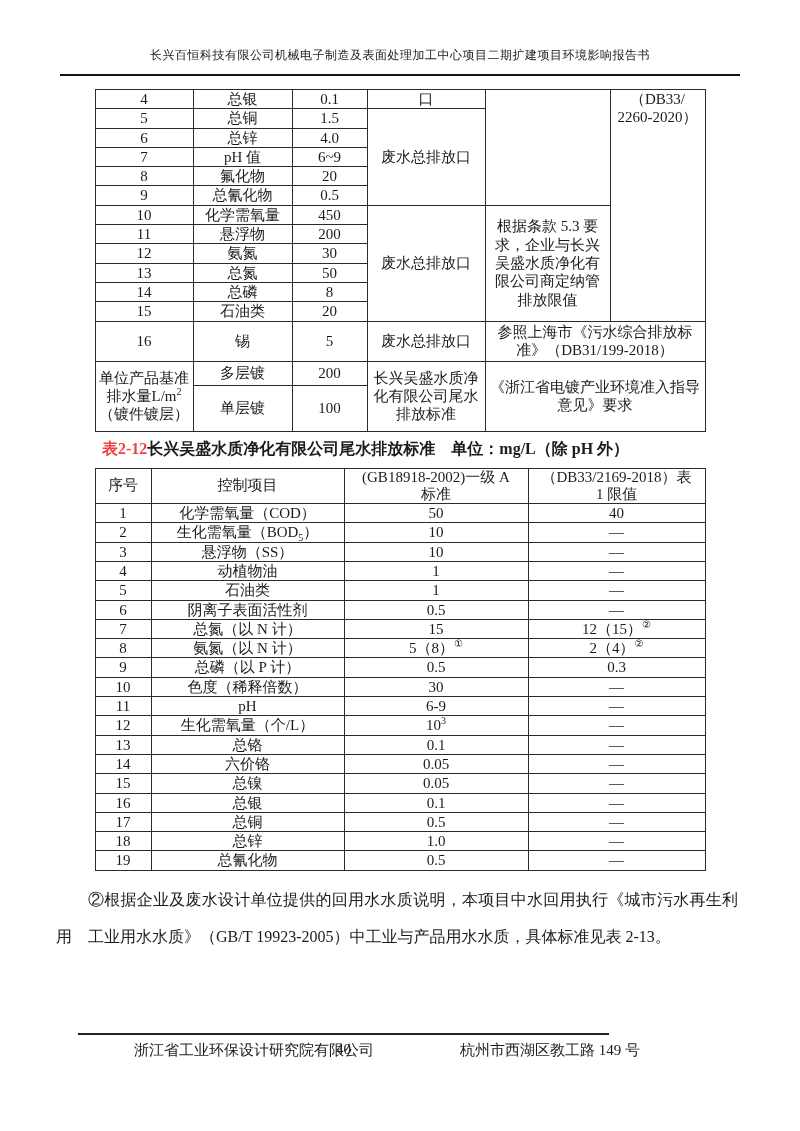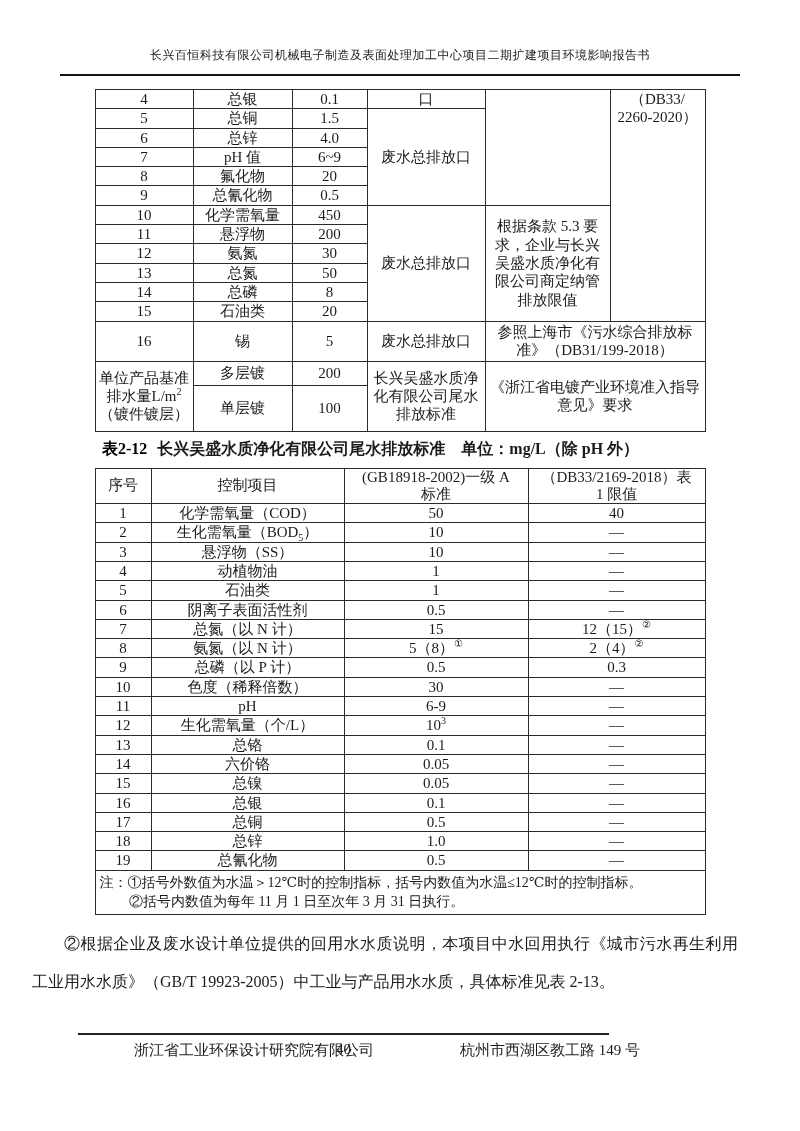--- a/index.html
+++ b/index.html
@@ -28,34 +28,34 @@
   .t1 { width:610px; margin-top:13px; }
   .t1 tr.h19 { height:19px; }
   .t1 tr.h40 { height:40px; }
   .t1 tr.h24 { height:24px; }
   .t1 tr.h46 { height:46px; }
   .t1 .vtop { vertical-align:top; padding-top:0; }
 
   
   .caption { width:610px; margin:7px auto 8px auto; font-size:16px; font-weight:bold;
              padding-left:7px; }
-  .caption .cap-label { color:#000000; margin-right:10px; }
+  .caption .cap-label { color:#ef4444; }
   .caption .cap-unit { margin-left:16px; }
 
   
   .t2 { width:610px; }
   .t2 thead tr { height:22px; }
   .t2 tbody tr { height:19px; }
   .t2 th { white-space:pre-line; line-height:1.15; }
   .t2 .note-cell { text-align:left; font-size:14px; padding:3px 4px; height:38px;
                    line-height:1.35; }
   .t2 .note-indent { padding-left:2.1em; }
 
   
-  .para { margin:10px 62px 0 32px; font-size:16px; line-height:2.32;
+  .para { margin:10px 62px 0 56px; font-size:16px; line-height:2.32;
           text-align:justify; text-indent:2em; }
 
   
   .doc-footer { position:absolute; top:1033px; left:0; width:687px; }
   .doc-footer-rule { margin:0 78px; border-top:2px solid #222; }
   .footer-row { position:relative; height:26px; margin-top:6px; font-size:15px; }
   .footer-company { position:absolute; left:134px; }
   .footer-page { position:absolute; left:50%; transform:translateX(-50%); top:0; }
   .footer-address { position:absolute; left:460px; }
 </style>
@@ -296,26 +296,20 @@
         <td>总锌</td>
         <td>1.0</td>
         <td>—</td>
       </tr>
       <tr>
         <td>19</td>
         <td>总氰化物</td>
         <td>0.5</td>
         <td>—</td>
       </tr>
-      <tr>
-        <td colspan="4" class="note-cell">
-          <div>注：①括号外数值为水温＞12℃时的控制指标，括号内数值为水温≤12℃时的控制指标。</div>
-          <div class="note-indent">②括号内数值为每年 11 月 1 日至次年 3 月 31 日执行。</div>
-        </td>
-      </tr>
     </tbody>
   </table>
 
   <p class="para">②根据企业及废水设计单位提供的回用水水质说明，本项目中水回用执行《城市污水再生利用　工业用水水质》（GB/T 19923-2005）中工业与产品用水水质，具体标准见表 2-13。</p>
 
   <div class="doc-footer">
     <div class="doc-footer-rule"></div>
     <div class="footer-row">
       <span class="footer-company">浙江省工业环保设计研究院有限公司</span>
       <span class="footer-page">40</span>

